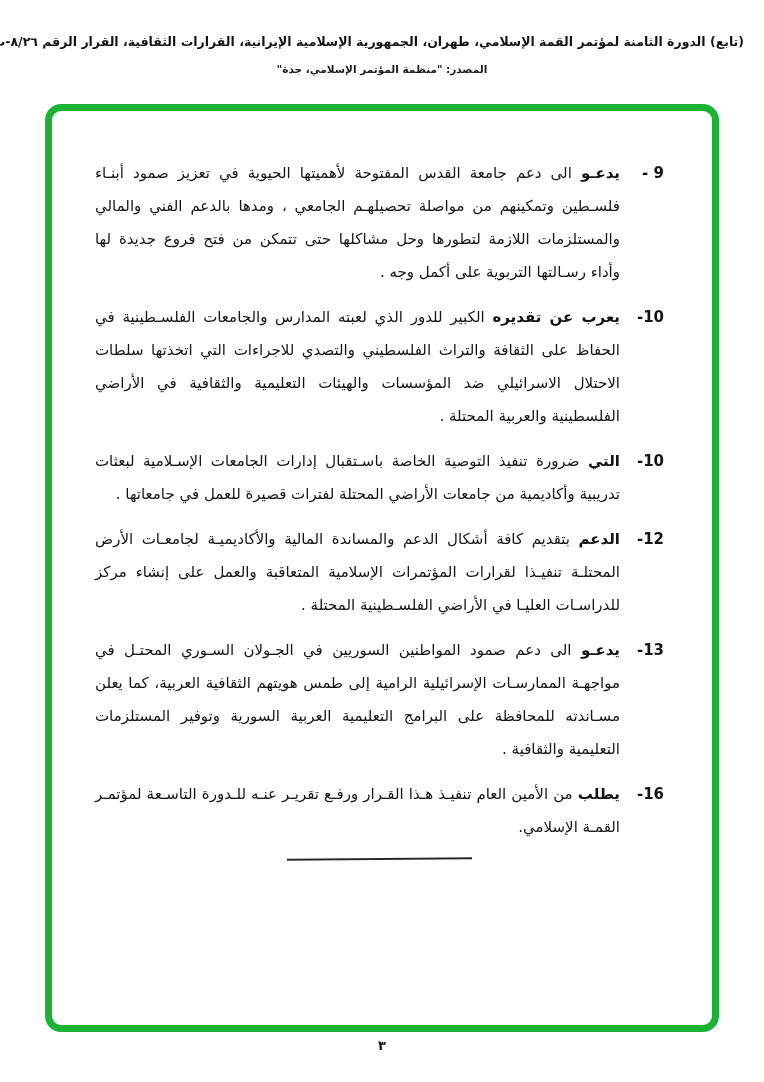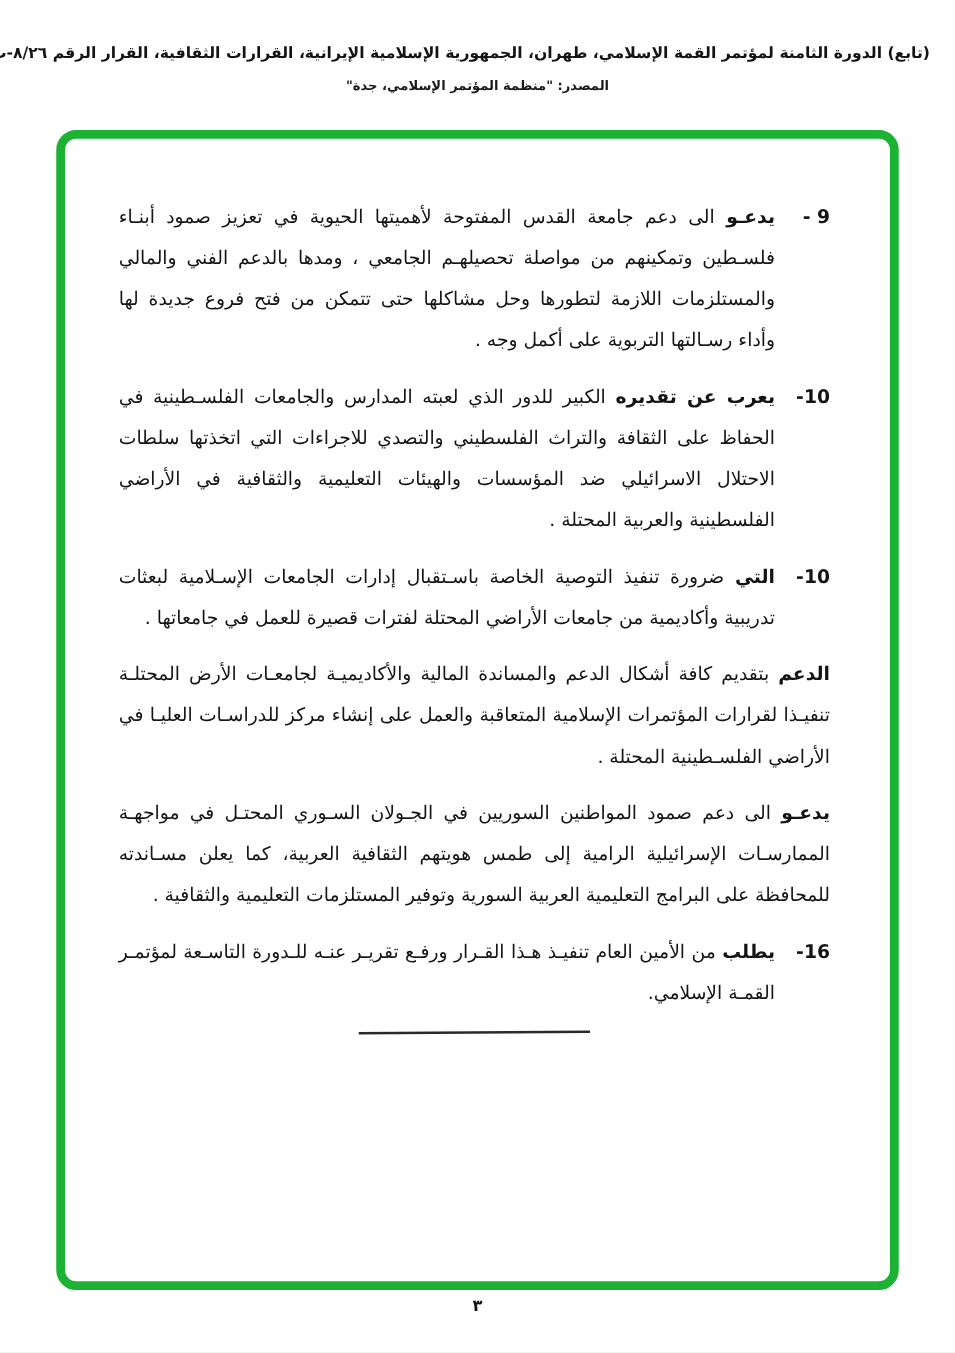--- a/index.html
+++ b/index.html
@@ -114,24 +114,26 @@
       <div class="item-num">10-</div>
       <div class="item-body"><b>يعرب عن تقديره</b> <span>الكبير للدور الذي لعبته المدارس والجامعات الفلسـطينية في الحفاظ على الثقافة والتراث الفلسطيني والتصدي للاجراءات التي اتخذتها سلطات الاحتلال الاسرائيلي ضد المؤسسات والهيئات التعليمية والثقافية في الأراضي الفلسطينية والعربية المحتلة .</span></div>
     </div>
 
     <div class="item">
       <div class="item-num">10-</div>
       <div class="item-body"><b>التي</b> <span>ضرورة تنفيذ التوصية الخاصة باسـتقبال إدارات الجامعات الإسـلامية لبعثات تدريبية وأكاديمية من جامعات الأراضي المحتلة لفترات قصيرة للعمل في جامعاتها .</span></div>
     </div>
 
     <div class="item">
+      <div class="item-num">12-</div>
       <div class="item-body"><b>الدعم</b> <span>بتقديم كافة أشكال الدعم والمساندة المالية والأكاديميـة لجامعـات الأرض المحتلـة تنفيـذا لقرارات المؤتمرات الإسلامية المتعاقبة والعمل على إنشاء  مركز للدراسـات العليـا في الأراضي الفلسـطينية المحتلة .</span></div>
     </div>
 
     <div class="item">
+      <div class="item-num">13-</div>
       <div class="item-body"><b>يدعـو</b> <span>الى دعم صمود المواطنين السوريين في الجـولان السـوري المحتـل في مواجهـة الممارسـات الإسرائيلية الرامية إلى طمس هويتهم الثقافية العربية، كما يعلن مسـاندته للمحافظة على البرامج التعليمية العربية السورية وتوفير المستلزمات التعليمية والثقافية .</span></div>
     </div>
 
     <div class="item">
       <div class="item-num">16-</div>
       <div class="item-body"><b>يطلب</b> <span>من الأمين العام تنفيـذ هـذا القـرار ورفـع تقريـر عنـه للـدورة التاسـعة لمؤتمـر القمـة الإسلامي.</span></div>
     </div>
 
     <hr class="end-rule">
 

